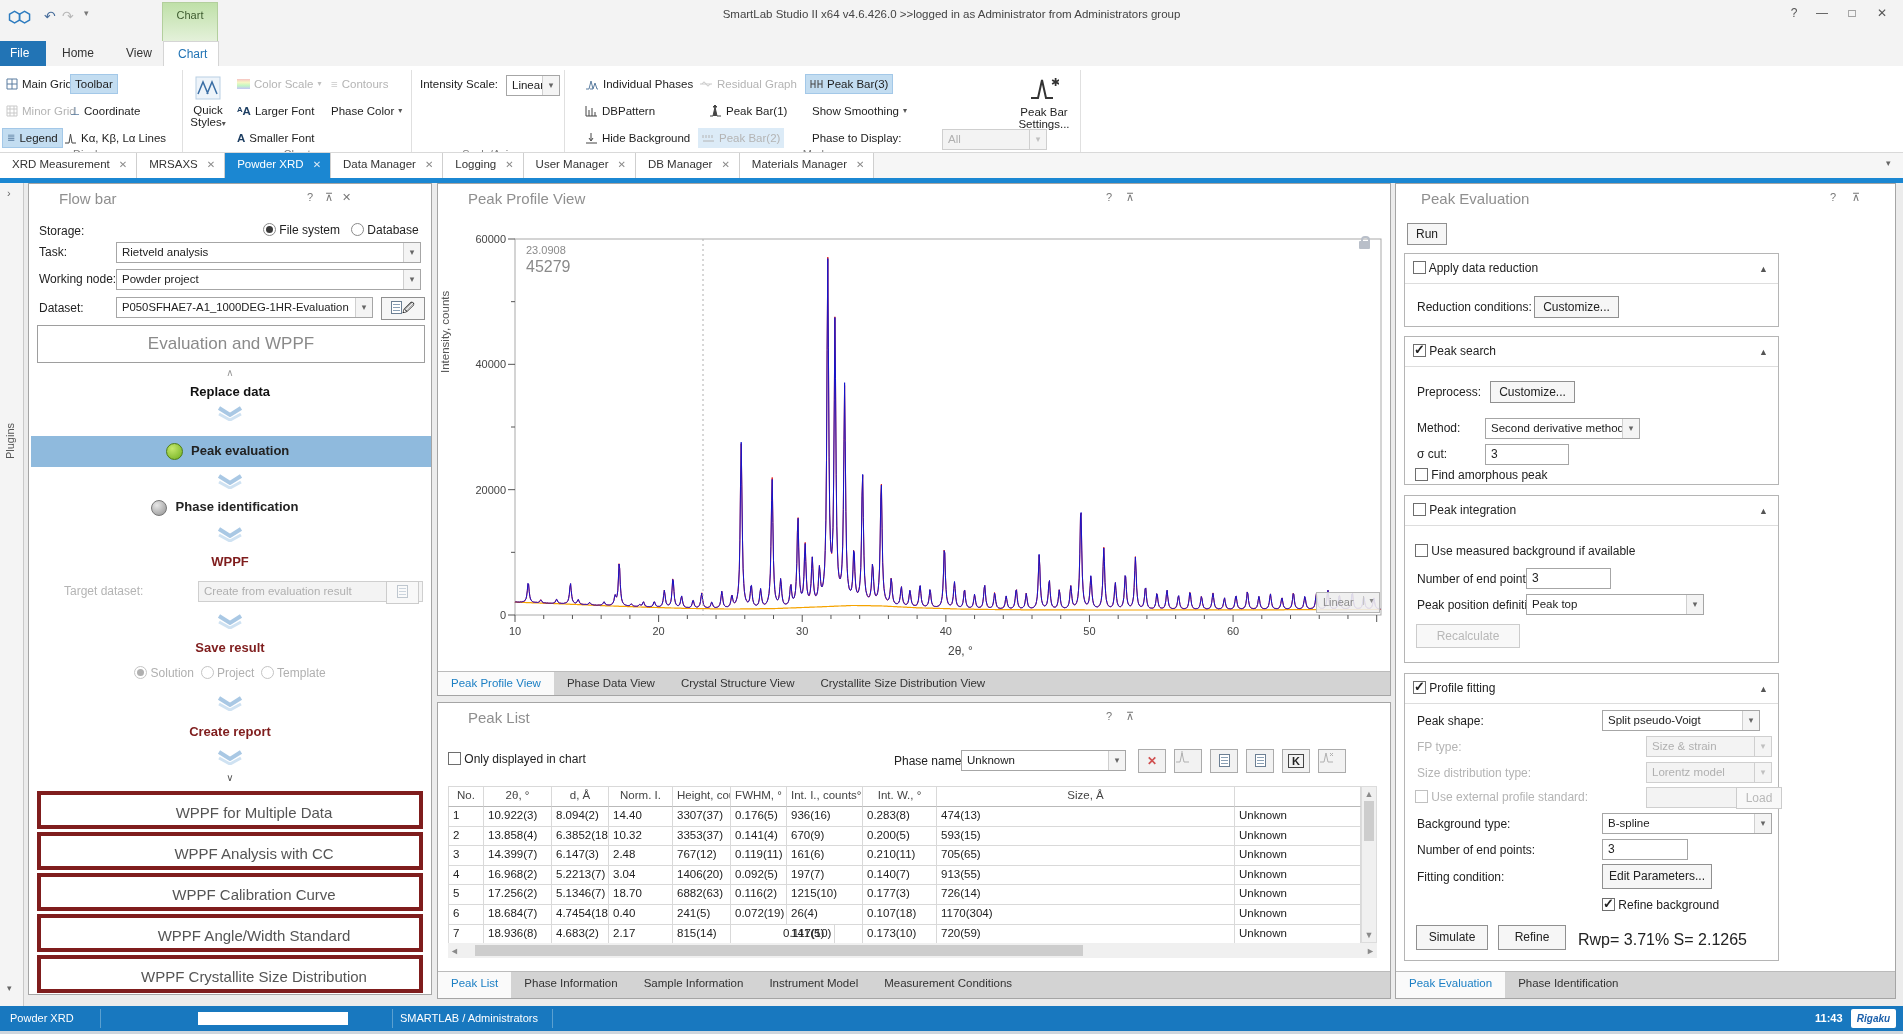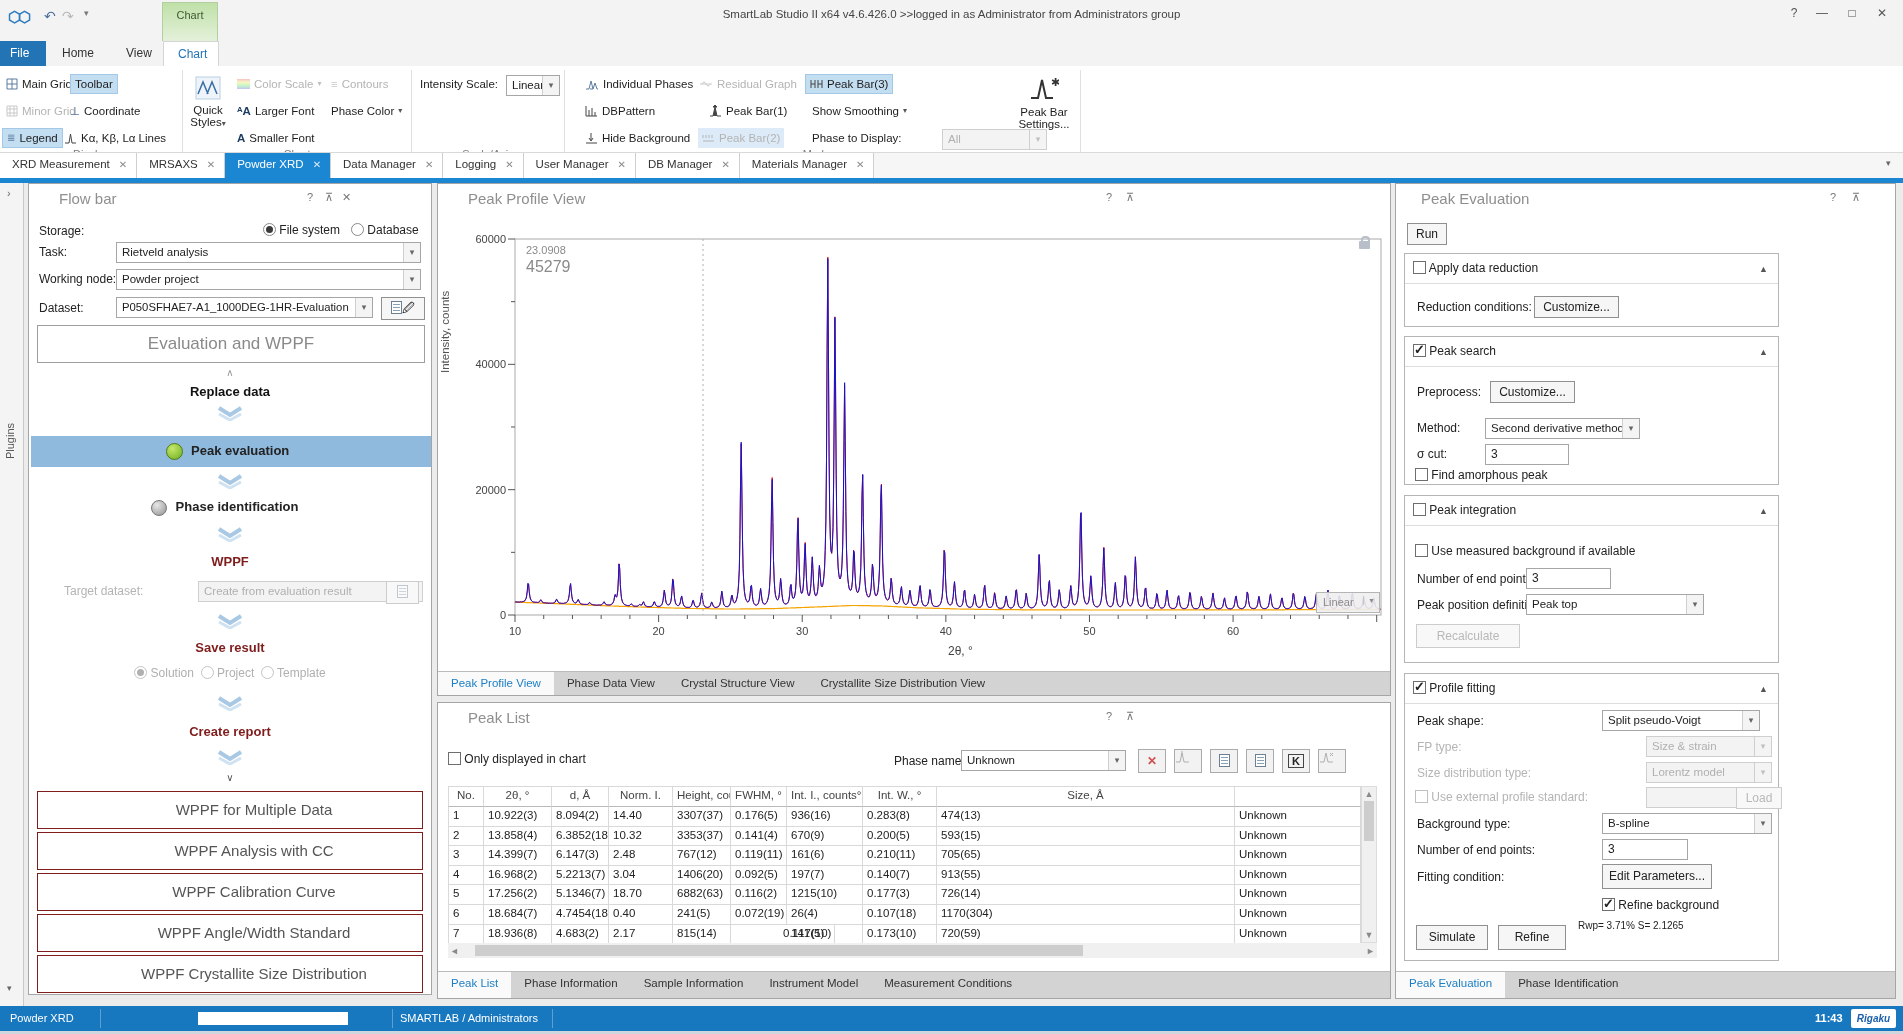--- a/index.html
+++ b/index.html
@@ -60,21 +60,21 @@
   .radio.dis:after{background:#b0b0b0;}
   .pbtn{display:inline-block;border:1px solid #909090;background:#f6f6f6;font-size:12px;color:#222;text-align:center;}
   .pbtn.dis{border-color:#cccccc;color:#b8b8b8;background:#f8f8f8;}
   .lbl{position:absolute;font-size:12px;color:#222;white-space:nowrap;}
   .lbl.dis{color:#b4b4b4;}
   .field{position:absolute;border:1px solid #a6a6a6;background:#fff;font-size:12px;padding:2px 5px;height:21px;}
   
   .step{position:absolute;left:0;right:0;text-align:center;font-weight:bold;font-size:13px;color:#111;}
   .step.dis{color:#7f1d1d;}
   .chev{position:absolute;left:0;right:0;text-align:center;}
-  .wbtn{position:absolute;left:8px;right:8px;height:38px;border:1px solid #7f1d1d;background:#fff;color:#555;font-size:15px;text-align:center;line-height:36px;white-space:nowrap;overflow:hidden;padding-left:48px;}
+  .wbtn{position:absolute;left:8px;right:8px;height:38px;border:4px solid #7f1d1d;background:#fff;color:#555;font-size:15px;text-align:center;line-height:36px;white-space:nowrap;overflow:hidden;padding-left:48px;}
   
   .strip{position:absolute;left:0;right:0;bottom:0;background:#d3d3d3;border-top:1px solid #bbb;display:flex;}
   .stab{padding:5px 13px 0 13px;font-size:11.5px;color:#333;height:100%;}
   .stab.active{background:#fafafa;color:#1b7fc4;}
   
   #ptable{position:absolute;left:10px;top:83px;}
   .th,.td{position:absolute;overflow:hidden;white-space:nowrap;border-right:1px solid #d9d9d9;border-bottom:1px solid #d9d9d9;font-size:11.5px;padding:2px 4px;}
   .th{color:#444;text-align:center;border-bottom:1px solid #b9b9b9;}
   .scroll{position:absolute;background:#f0f0f0;}
   .thumb{position:absolute;background:#cdcdcd;}
@@ -630,21 +630,21 @@
       <span class="pbtn dis" style="position:absolute;left:331px;top:113px;width:46px;height:22px;line-height:20px;">Load</span>
       <span class="lbl" style="left:12px;top:143px;">Background type:</span>
       <div class="combo" style="position:absolute;left:197px;top:139px;width:170px;"><span>B-spline</span><span class="arr">▾</span></div>
       <span class="lbl" style="left:12px;top:169px;">Number of end points:</span>
       <div class="field" style="left:197px;top:165px;width:86px;">3</div>
       <span class="lbl" style="left:12px;top:196px;">Fitting condition:</span>
       <span class="pbtn" style="position:absolute;left:197px;top:190px;width:110px;height:25px;line-height:23px;">Edit Parameters...</span>
       <span class="abs" style="left:197px;top:224px;"><span class="cb checked"></span> <span>Refine background</span></span>
       <span class="pbtn" style="position:absolute;left:11px;top:251px;width:72px;height:25px;line-height:23px;">Simulate</span>
       <span class="pbtn" style="position:absolute;left:93px;top:251px;width:68px;height:25px;line-height:23px;">Refine</span>
-      <span class="lbl" style="left:173px;top:246px;font-size:10px;">Rwp= 3.71% S= 2.1265</span>
+      <span class="lbl" style="left:173px;top:257px;font-size:16px;">Rwp= 3.71% S= 2.1265</span>
     </div>
 
     <div class="strip" style="height:27px;" id="eval-tabs">
         <div class="stab active">Peak Evaluation</div>
         <div class="stab">Phase Identification</div>
       </div>
   </div>
 </div>
 
 <div id="statusbar">

